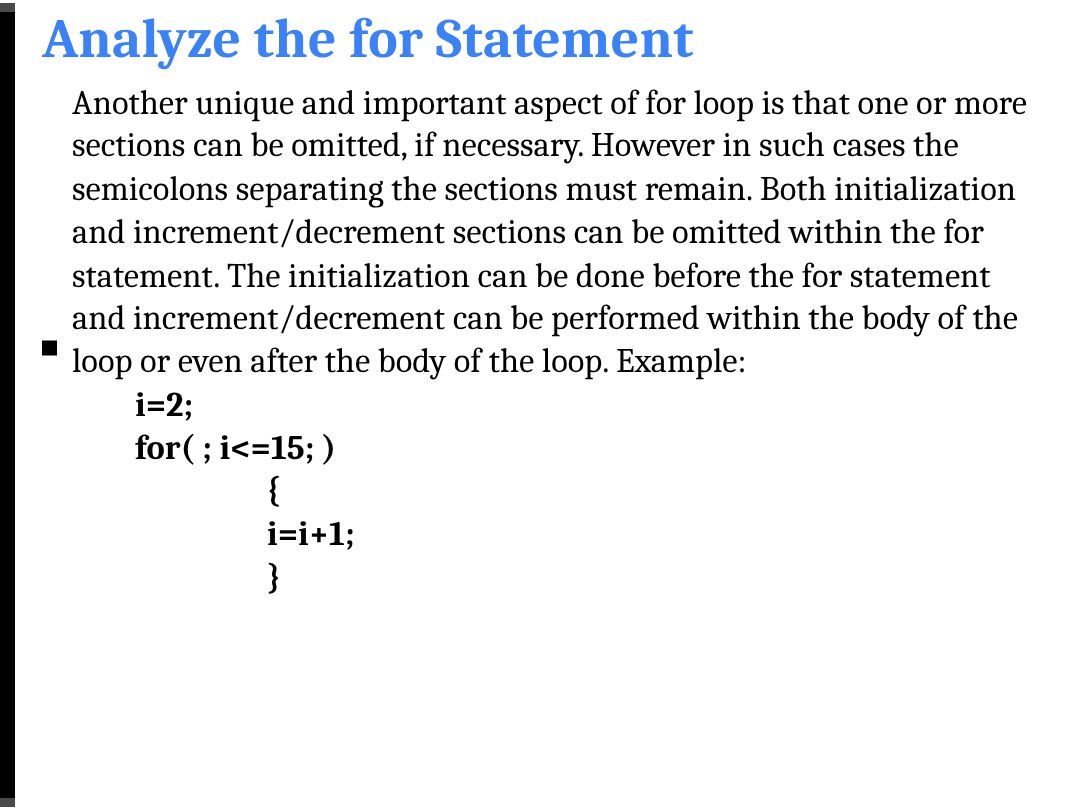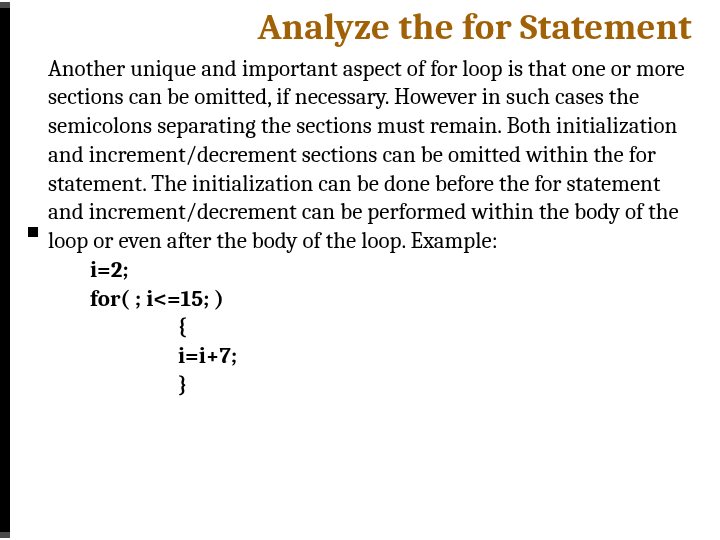--- a/index.html
+++ b/index.html
@@ -34,22 +34,22 @@
     background: #4a4a4a;
   }
   .left-stripe .bot-cap {
     position: absolute;
     left: 0; right: 0; bottom: 0;
     height: 6px;
     background: #4a4a4a;
   }
   h1.title {
     margin: 0 0 6px 0;
-    text-align: right;
-    color: #a16207;
+    text-align: left;
+    color: #3b82f6;
     font-weight: 700;
     font-size: 37px;
     letter-spacing: 0.2px;
     line-height: 1.15;
     font-family: Cambria, Georgia, "Times New Roman", serif;
   }
   .body {
     font-size: 23px;
     line-height: 1.25;
     color: #000;
@@ -85,18 +85,18 @@
   <h1 class="title">Analyze the for Statement</h1>
 
   <div class="body">
     <div class="bullet-row">
       <div class="bullet-mark"></div>
       <div class="bullet-text">
         <span>Another unique and important aspect of for loop is that one or more sections can be omitted, if necessary. However in such cases the semicolons separating the sections must remain. Both initialization and increment/decrement sections can be omitted within the for statement. The initialization can be done  before the for statement and  increment/decrement can be performed within the body of the loop or even after the body of the loop. Example:</span>
         <div class="indent1 bold">i=2;</div>
         <div class="indent1 bold">for(   ; i&lt;=15;   )</div>
         <div class="indent2 bold">{</div>
-        <div class="indent2 bold">i=i+7;</div>
+        <div class="indent2 bold">i=i+1;</div>
         <div class="indent2 bold">}</div>
       </div>
     </div>
   </div>
 </div>
 
 </body></html>

